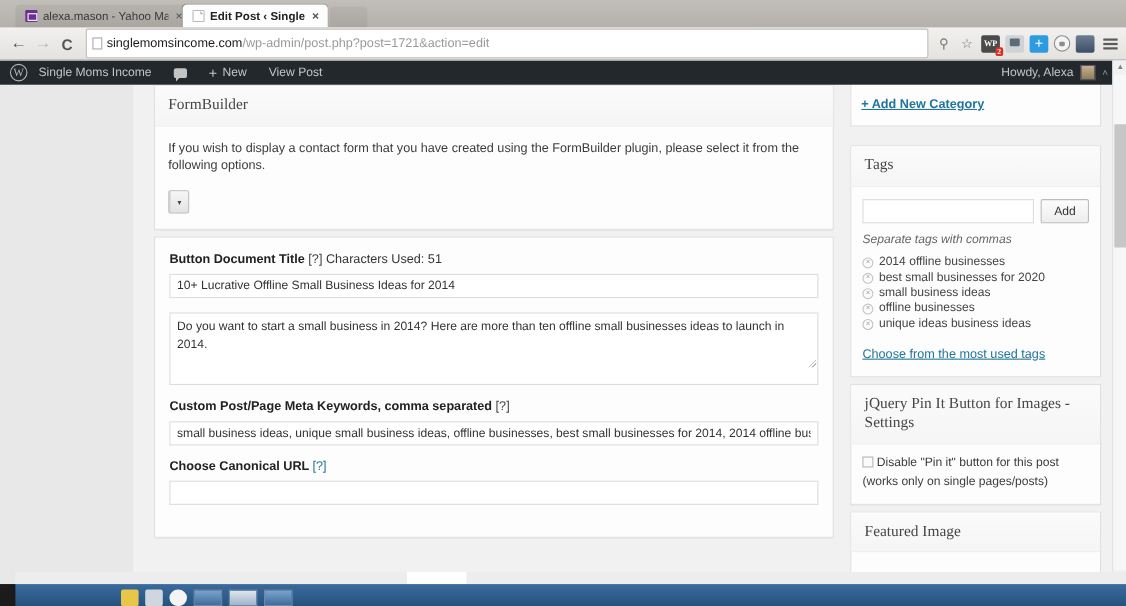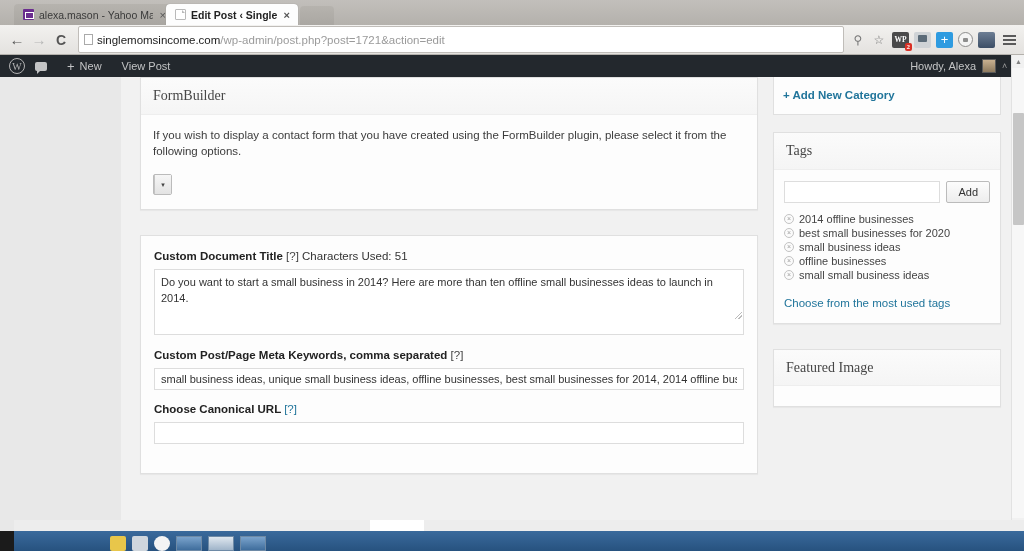--- a/index.html
+++ b/index.html
@@ -66,21 +66,21 @@
   .speech::after{ content:""; position:absolute; left:2px; bottom:-3px; border-width:3px 3px 0 0; border-style:solid; border-color:#c3c4c5 transparent; }
 
   
   .wp-left { position:absolute; left:0; top:22px; width:121px; height:454px; background:#e8e8e8; }
 
   
   .wp-content { position:absolute; left:121px; top:22px; width:890px; height:454px; background:#f1f1f1; }
   .col-main { position:absolute; left:19px; top:0; width:618px; }
   .col-side { position:absolute; left:652px; top:-16px; width:228px; }
 
-  .postbox { background:#fdfdfd; border:1px solid #e0e0e0; box-shadow:0 1px 1px rgba(0,0,0,.04); margin-bottom:25px; }
+  .postbox { background:#fdfdfd; border:1px solid #e0e0e0; box-shadow:0 1px 1px rgba(0,0,0,.04); margin-bottom:6px; }
   .pb-head { padding:9px 12px; border-bottom:1px solid #eee; background:linear-gradient(#fbfbfb,#f5f5f5); }
   .pb-title { font-family:"Liberation Serif", serif; font-size:14px; color:#464646; font-weight:normal; line-height:1.25; }
   .pb-body { padding:12px 12px 14px; }
 
   .fb-desc { font-size:11.5px; color:#3c3c3c; line-height:1.45; margin-bottom:13px; }
   .mini-select { display:inline-flex; align-items:stretch; height:21px; border:1px solid #bbb; border-radius:2px; background:linear-gradient(#fdfdfd,#efefef); font-size:11px; color:#333; }
   .mini-select span { display:flex; align-items:center; padding:0 7px; }
   .mini-select .arr { width:17px; border-left:1px solid #c4c4c4; display:flex; align-items:center; justify-content:center; font-size:7px; color:#444; background:linear-gradient(#f6f6f6,#e3e3e3); }
 
   .seo-body { padding:14px 13px 16px; }
@@ -101,29 +101,29 @@
   .ta-wrap { position:relative; }
   .ta-grip { position:absolute; right:2px; bottom:16px; width:7px; height:7px;
     background:linear-gradient(135deg,transparent 45%,#bbb 45%,#bbb 55%,transparent 55%,transparent 70%,#bbb 70%,#bbb 80%,transparent 80%); }
 
   
   .cat-tail { background:#fdfdfd; border:1px solid #e0e0e0; padding:0; }
   .cat-row { display:flex; align-items:center; gap:5px; padding:3px 9px 0; font-size:11px; color:#555; position:relative; overflow:hidden; height:14px; }
   .cbx { width:10px; height:10px; border:1px solid #b7b7b7; background:#fafafa; flex:none; }
   .cat-scroll-arrow { position:absolute; right:8px; top:1px; font-size:9px; color:#888; }
   .cat-link { display:block; padding:9px 9px 11px; }
-  .lnk { color:#21759b; font-size:11.5px; cursor:pointer;text-align:right; }
+  .lnk { color:#21759b; text-decoration:underline; font-size:11.5px; cursor:pointer;text-align:right; }
   .lnk.b { font-weight:bold; }
 
   .tag-body { padding:11px 10px 12px; }
   .tag-row { display:flex; gap:6px; margin-bottom:9px; }
   .tag-input { flex:1; height:22px; border:1px solid #ddd; background:#fff; outline:none; font-size:11px; padding:0 5px; font-family:"Liberation Sans",sans-serif; }
   .tag-add { height:22px; padding:0 11px; border:1px solid #bbb; border-radius:2px; background:linear-gradient(#fcfcfc,#ededed); font-size:11px; color:#333; cursor:pointer; font-family:"Liberation Sans",sans-serif; }
   .tag-hint { font-style:italic; font-size:11px; color:#666; margin-bottom:7px; }
-  .tag-item { display:flex; align-items:center; gap:5px; font-size:11px; color:#444; padding:1px 0; }
+  .tag-item { display:flex; align-items:flex-end; gap:5px; font-size:11px; color:#444; padding:1px 0; }
   .tag-x { width:10px; height:10px; border-radius:50%; border:1px solid #c3c3c3; color:#a0a0a0; font-size:7px; display:flex; align-items:center; justify-content:center; flex:none; cursor:pointer; background:#fbfbfb; }
   .tag-used { margin-top:11px; }
 
   .pin-body { padding:9px 10px 11px; font-size:11px; color:#3c3c3c; line-height:1.55; }
   .pin-body .cbx { display:inline-block; vertical-align:-1px; margin-right:3px; }
   .fi-body { padding:9px 10px 11px; }
 
   
   .pg-scroll { position:absolute; right:0; top:0; width:13px; height:476px; background:#f7f7f7; border-left:1px solid #e2e2e2; }
   .pg-thumb { position:absolute; left:1px; top:58px; width:11px; height:112px; background:#c6c6c6; border-radius:1px; }
@@ -191,20 +191,23 @@
             <i></i>
           </span>
       </div>
     </div>
 
     <div class="viewport">
 
       <div class="adminbar">
         <div class="ab-logo">W</div>
         <div class="ab-item">
+            <span>Single Moms Income</span>
+          </div>
+        <div class="ab-item">
             <span class="speech"></span>
           </div>
         <div class="ab-item">
             <span style="font-size:13px;">+</span>
             <span>New</span>
           </div>
         <div class="ab-item">
             <span>View Post</span>
           </div>
         <div class="ab-right">
@@ -229,24 +232,25 @@
               <div class="mini-select">
                 <span class="arr">▾</span>
               </div>
             </div>
           </div>
 
           <div class="postbox">
             <div class="seo-body">
 
               <div class="flabel">
-                <span>Custom Document Title</span>
+                <span>Button Document Title</span>
                 <span class="qmark plain">[?]</span>
                 <span class="nrm">Characters Used: 51</span>
               </div>
+              <input class="txt-in" value="10+ Lucrative Offline Small Business Ideas for 2014" style="">
 
               <div class="ta-wrap">
                 <textarea class="txt-area" style="">Do you want to start a small business in 2014? Here are more than ten offline small businesses ideas to launch in 2014.</textarea>
                 <span class="ta-grip"></span>
               </div>
 
               <div class="flabel">
                 <span>Custom Post/Page Meta Keywords, comma separated</span>
                 <span class="qmark plain">[?]</span>
               </div>
@@ -278,48 +282,57 @@
 
           <div class="postbox" style="margin-top:17px;">
             <div class="pb-head">
               <div class="pb-title">Tags</div>
             </div>
             <div class="tag-body">
               <div class="tag-row">
                 <input class="tag-input" value="" style="">
                 <button class="tag-add">Add</button>
               </div>
+              <div class="tag-hint">Separate tags with commas</div>
 
               <div class="tag-item">
                 <span class="tag-x">×</span>
                 <span>2014 offline businesses</span>
               </div>
               <div class="tag-item">
                 <span class="tag-x">×</span>
                 <span>best small businesses for 2020</span>
               </div>
               <div class="tag-item">
                 <span class="tag-x">×</span>
                 <span>small business ideas</span>
               </div>
               <div class="tag-item">
                 <span class="tag-x">×</span>
                 <span>offline businesses</span>
               </div>
               <div class="tag-item">
                 <span class="tag-x">×</span>
-                <span>small small business ideas</span>
+                <span>unique ideas business ideas</span>
               </div>
 
               <div class="tag-used">
                 <span class="lnk">Choose from the most used tags</span>
               </div>
             </div>
           </div>
 
+          <div class="postbox">
+            <div class="pb-head">
+              <div class="pb-title">jQuery Pin It Button for Images - Settings</div>
+            </div>
+            <div class="pin-body">
+              <span class="cbx"></span><span>Disable "Pin it" button for this post (works only on single pages/posts)</span>
+            </div>
+          </div>
 
           <div class="postbox">
             <div class="pb-head">
               <div class="pb-title">Featured Image</div>
             </div>
             <div class="fi-body">
               
             </div>
           </div>
 

